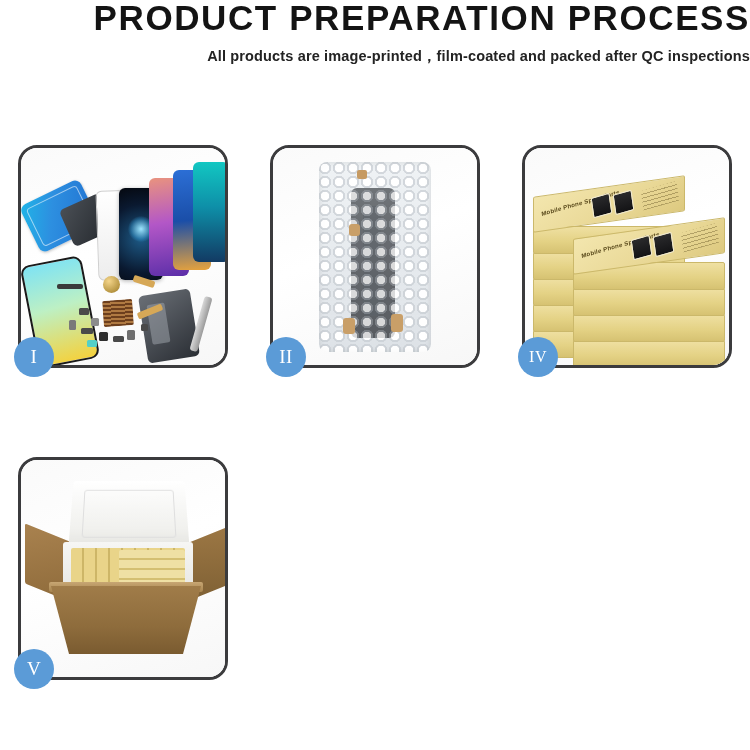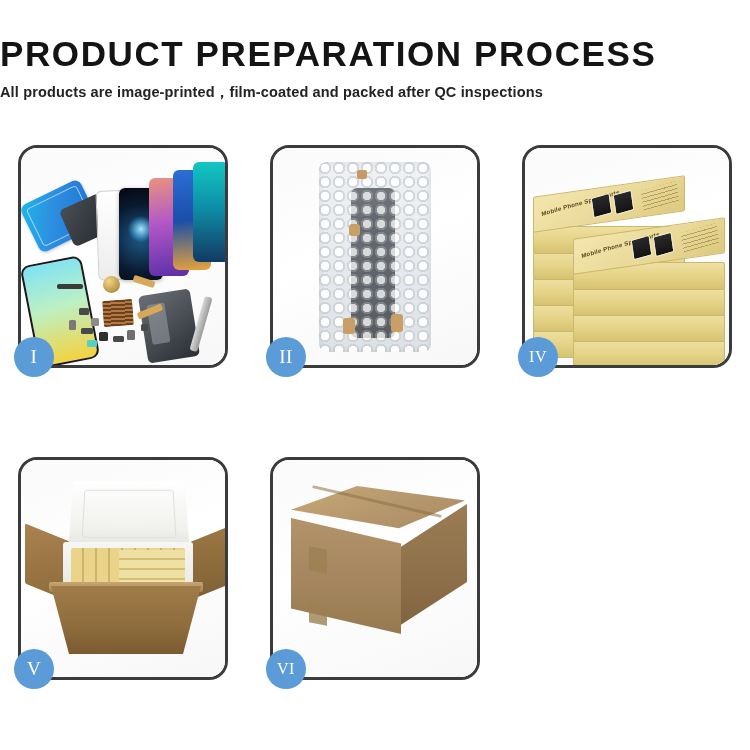--- a/index.html
+++ b/index.html
@@ -11,22 +11,21 @@
     height: 750px;
     background: #ffffff;
     font-family: "Liberation Sans", sans-serif;
     overflow: hidden;
     position: relative;
   }
 
   
   .header {
     width: 750px;
-    padding-top: 36px;
-    text-align: left;
+    text-align: right;
   }
   .page-title {
     font-family: "Liberation Sans", sans-serif;
     font-size: 35px;
     font-weight: 700;
     letter-spacing: 1.6px;
     color: #141414;
     line-height: 1.0;
     margin: 0;
     white-space: nowrap;
@@ -474,25 +473,14 @@
       <div class="v-foam-lid"></div>
       <div class="v-foam-body"></div>
       <div class="v-yellow-row"></div>
       <div class="v-yellow-row2"></div>
       <div class="v-rim"></div>
       <div class="v-front"></div>
     </div>
     <div class="badge">V</div>
   </div>
 
-  <div class="panel">
-    <div class="panel-inner">
-      <div class="c-top"></div>
-      <div class="c-seam"></div>
-      <div class="c-right"></div>
-      <div class="c-left"></div>
-      <div class="c-tape1"></div>
-      <div class="c-tape2"></div>
-    </div>
-    <div class="badge wide">VI</div>
-  </div>
 
 </div>
 
 </body></html>

